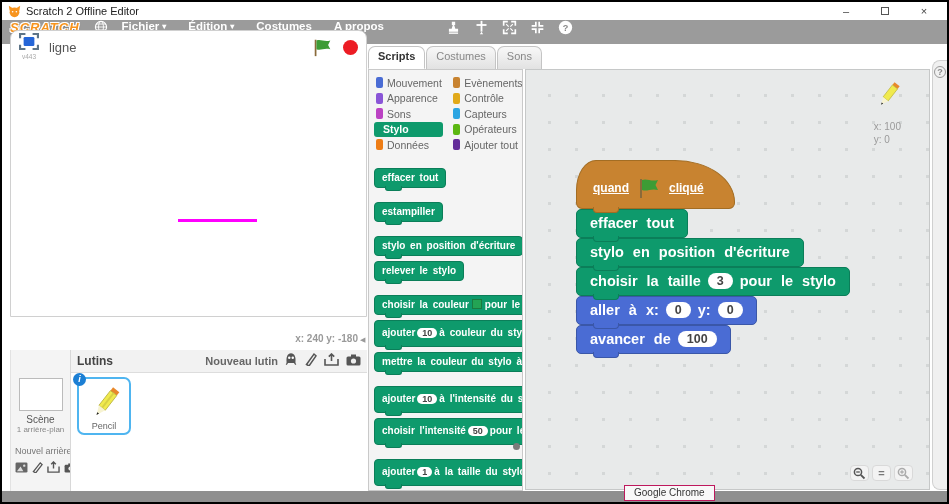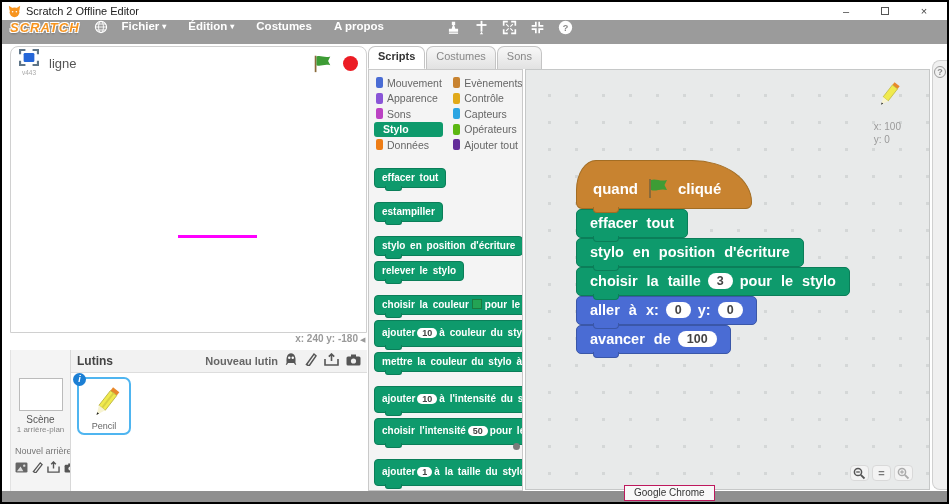--- a/index.html
+++ b/index.html
@@ -16,21 +16,21 @@
   .menubar { height:24px; background:#9b9b9b; display:flex; align-items:flex-start; gap:0; padding:0 8px; }
   .logo { font-size:13px; font-weight:bold; font-style:italic; letter-spacing:1px; color:#f7941e;
           text-shadow:-1px -1px 0 #fff,1px -1px 0 #fff,-1px 1px 0 #fff,1px 1px 0 #fff, 0 2px 2px rgba(0,0,0,.3); margin-right:14px; }
   .globe { margin-right:14px; display:flex; }
   .menu-item { color:#fff; font-weight:bold; font-size:11.5px; margin-right:22px; display:flex; align-items:center; gap:3px; cursor:default; }
   .menu-item .caret { font-size:8px; }
   .tools { display:flex; align-items:center; gap:13px; margin-left:40px; }
   .tool { display:flex; }
 
   
-  .stage-panel { position:absolute; left:8px; top:44px; width:357px; height:287px; border:1px solid #d0d0d0; border-radius:8px 8px 0 0; background:#fff; }
+  .stage-panel { position:absolute; left:8px; top:28px; width:357px; height:287px; border:1px solid #d0d0d0; border-radius:8px 8px 0 0; background:#fff; }
   .stage-header { height:30px; display:flex; align-items:center; gap:10px; padding:2px 8px 0 8px; }
   .fs-wrap { display:flex; flex-direction:column; align-items:center; line-height:1; }
   .fs-ver { font-size:6.5px; color:#aaa; margin-top:1px; }
   .proj-name { font-size:13px; color:#555; flex:1; }
   .stop-btn { width:15px; height:15px; border-radius:50%; background:#ec1c24; }
   .stage-canvas { position:relative; height:252px; }
   .pen-line { position:absolute; left:167px; top:158px; width:79px; height:3px; }
 
   .mouse-coords { position:absolute; left:8px; top:331px; width:348px; text-align:right; font-size:10px; font-weight:bold; color:#9a9a9a; }
   .collapse-arrow { position:absolute; left:358px; top:334px; font-size:7px; color:#999; }
@@ -82,21 +82,21 @@
   .scripts { position:absolute; left:523px; top:67px; width:405px; height:421px; background:#e8eaea; border:1px solid #c6c8c8;
              background-image:radial-gradient(circle, #d4d7d7 1.5px, transparent 1.8px); background-size:27px 27px; background-position:10px 12px; }
   .corner-sprite { position:absolute; right:28px; top:8px; text-align:right; }
   .corner-coords { font-size:10px; color:#9a9a9a; margin-top:4px; line-height:1.3; text-align:left; padding-left:8px; }
   .stack { position:absolute; left:50px; top:90px; display:flex; flex-direction:column; align-items:flex-start; }
   .sblock { position:relative; color:#fff; font-weight:bold; font-size:14.5px; padding:5px 13px 6px 13px; white-space:nowrap;
             word-spacing:5px; border-radius:5px; display:flex; align-items:center; gap:7px; }
   .sblock.pen { background:#0e9a6c; border:1px solid #0b7e59; }
   .sblock.motion { background:#4a6cd4; border:1px solid #3a57a8;align-items:flex-end; }
   .sblock.hat { background:#c88330; border:1px solid #a36d23; border-radius:20px 60px 6px 6px / 30px 42px 6px 6px;
-                padding:16px 30px 9px 16px; font-size:15px; }
+                padding:16px 30px 9px 16px; font-size:12px;text-decoration:underline; }
   .stack .sblock:nth-child(1){z-index:6}.stack .sblock:nth-child(2){z-index:5}.stack .sblock:nth-child(3){z-index:4}
   .stack .sblock:nth-child(4){z-index:3}.stack .sblock:nth-child(5){z-index:2}.stack .sblock:nth-child(6){z-index:1}
   .sblock::after { content:""; position:absolute; left:16px; bottom:-5px; width:24px; height:5px; border-radius:0 0 4px 4px; }
   .sblock.pen::after { background:#0e9a6c; border:1px solid #0b7e59; border-top:none; }
   .sblock.motion::after { background:#4a6cd4; border:1px solid #3a57a8; border-top:none; }
   .sblock.hat::after { background:#c88330; border:1px solid #a36d23; border-top:none; }
   .pill { display:inline-block; background:#fff; color:#444; border-radius:11px; padding:1px 9px; font-size:12.5px; font-weight:bold;
           min-width:22px; text-align:center; word-spacing:0; }
   .zoom-ctrls { position:absolute; right:16px; bottom:8px; display:flex; gap:3px; }
   .zbtn { width:19px; height:16px; background:#f3f3f3; border:1px solid #d9d9d9; border-radius:4px; display:flex; align-items:center;

